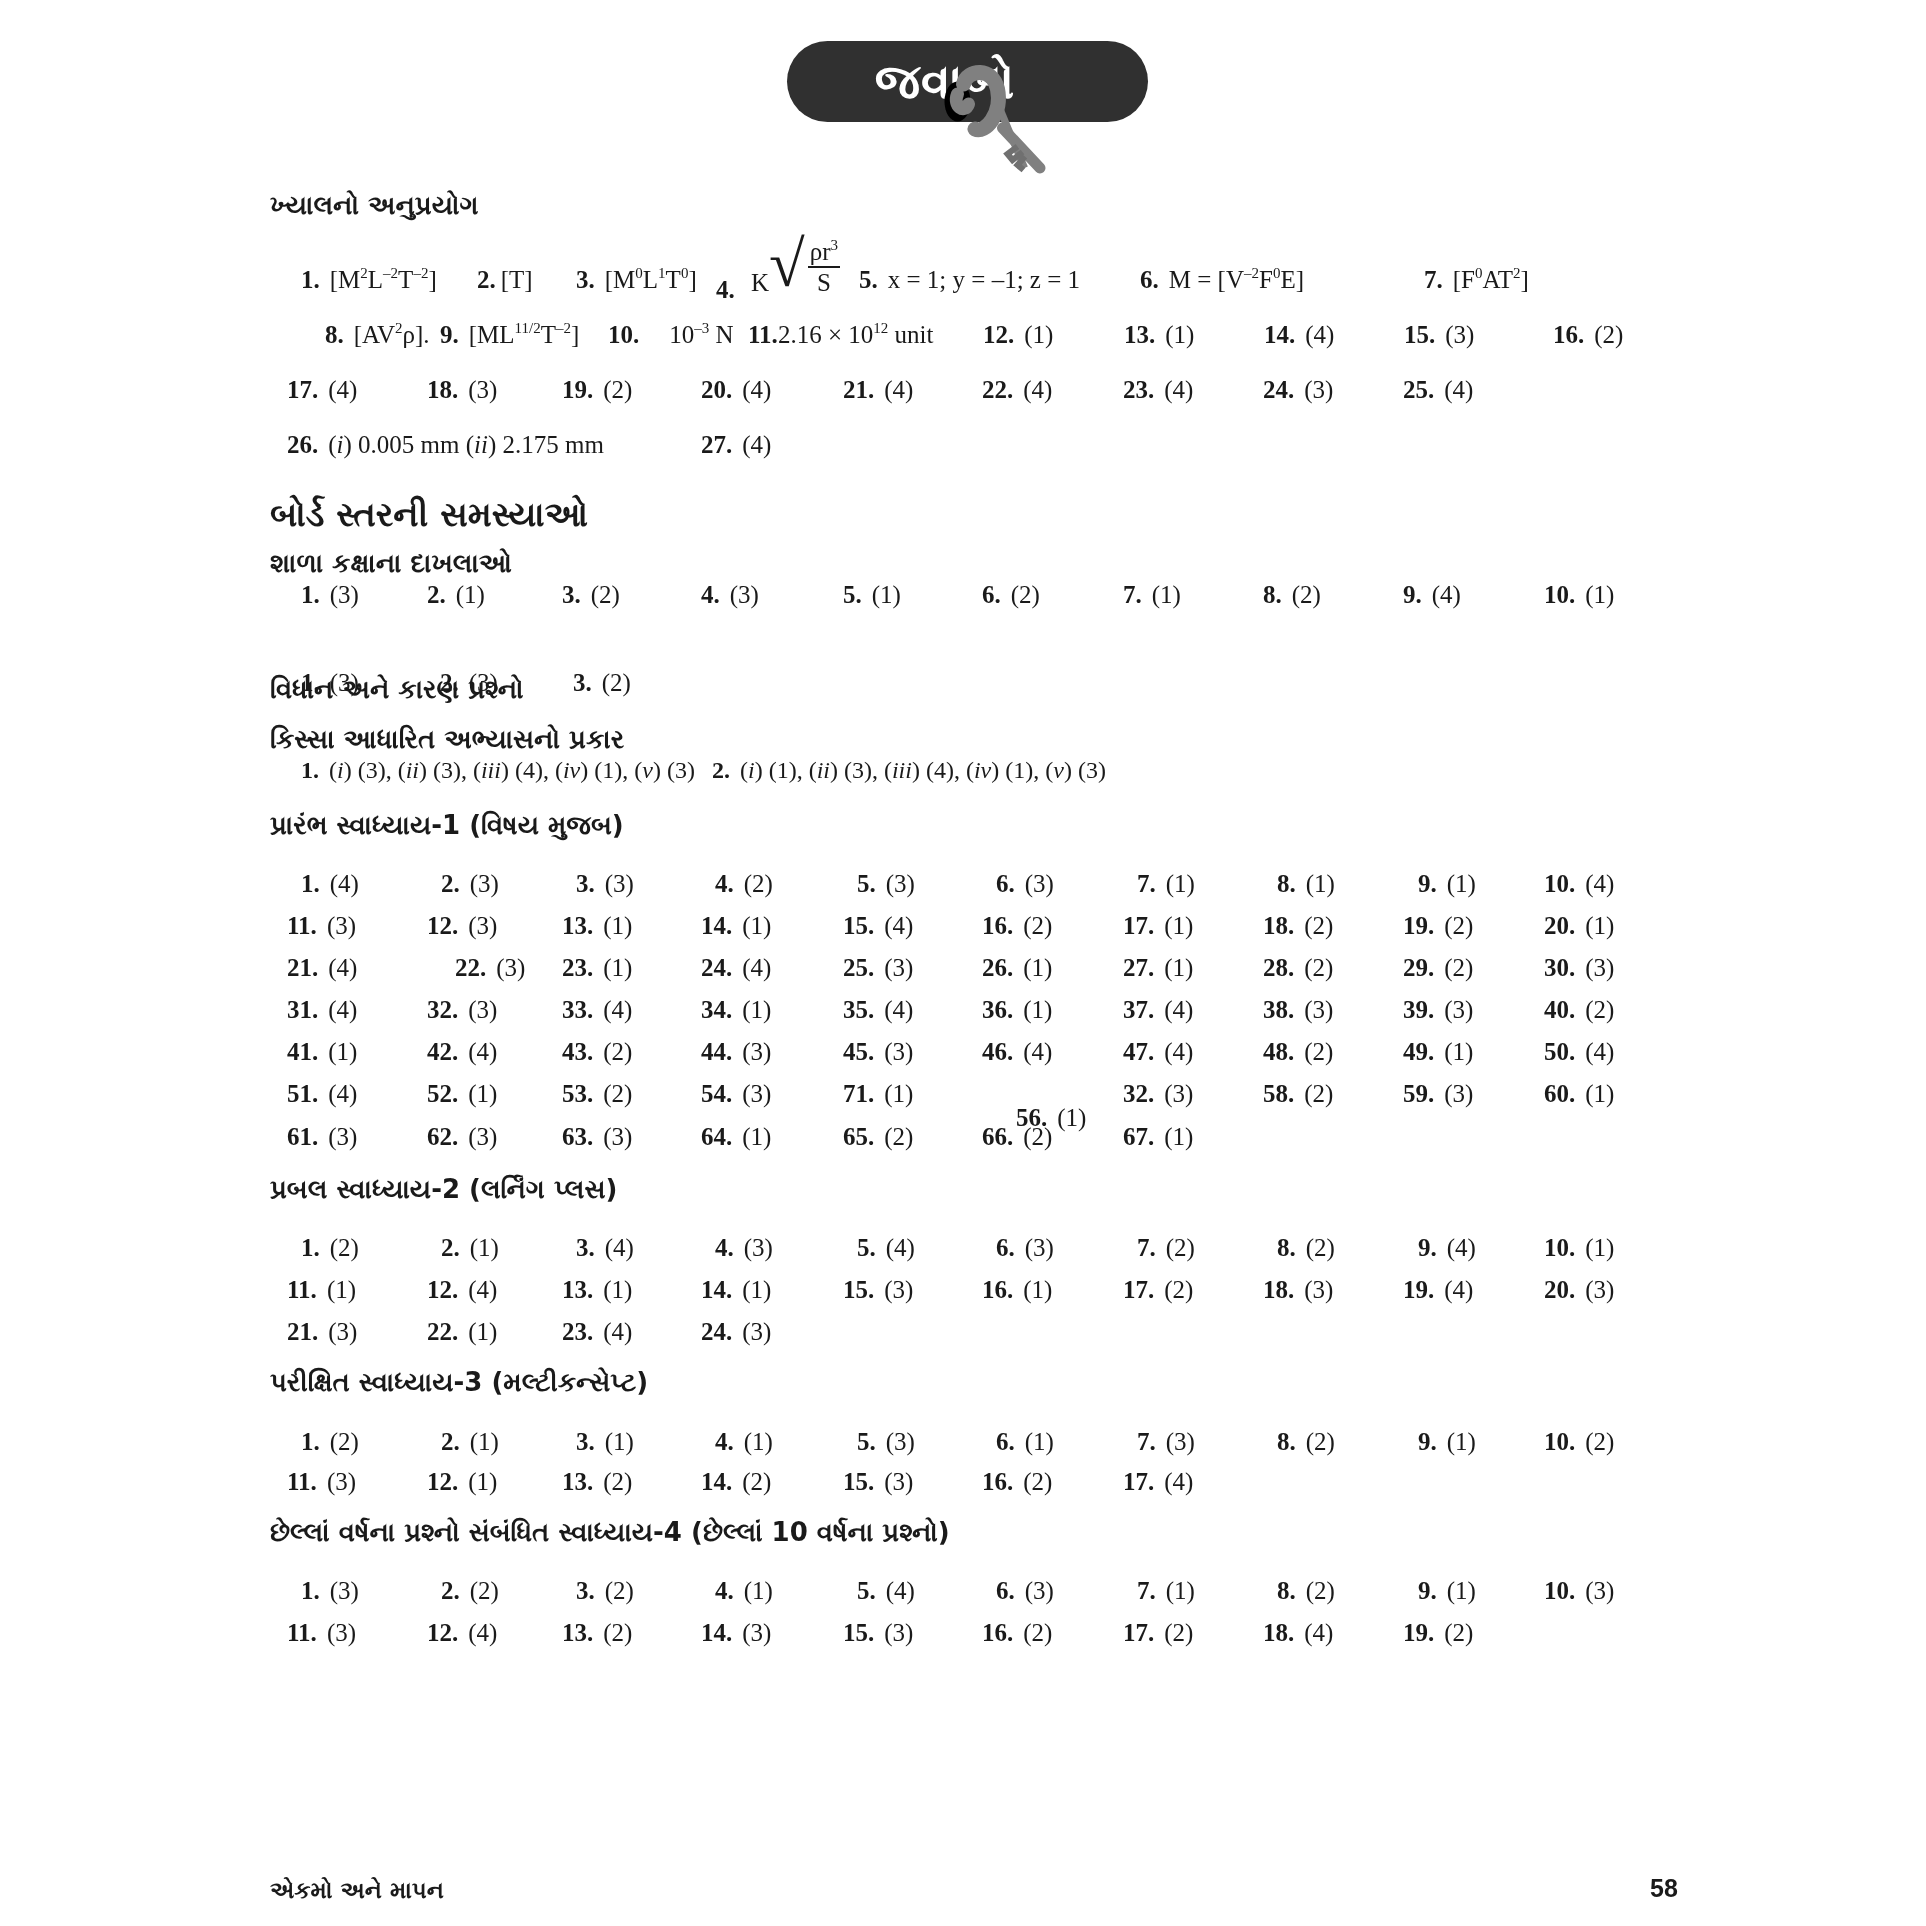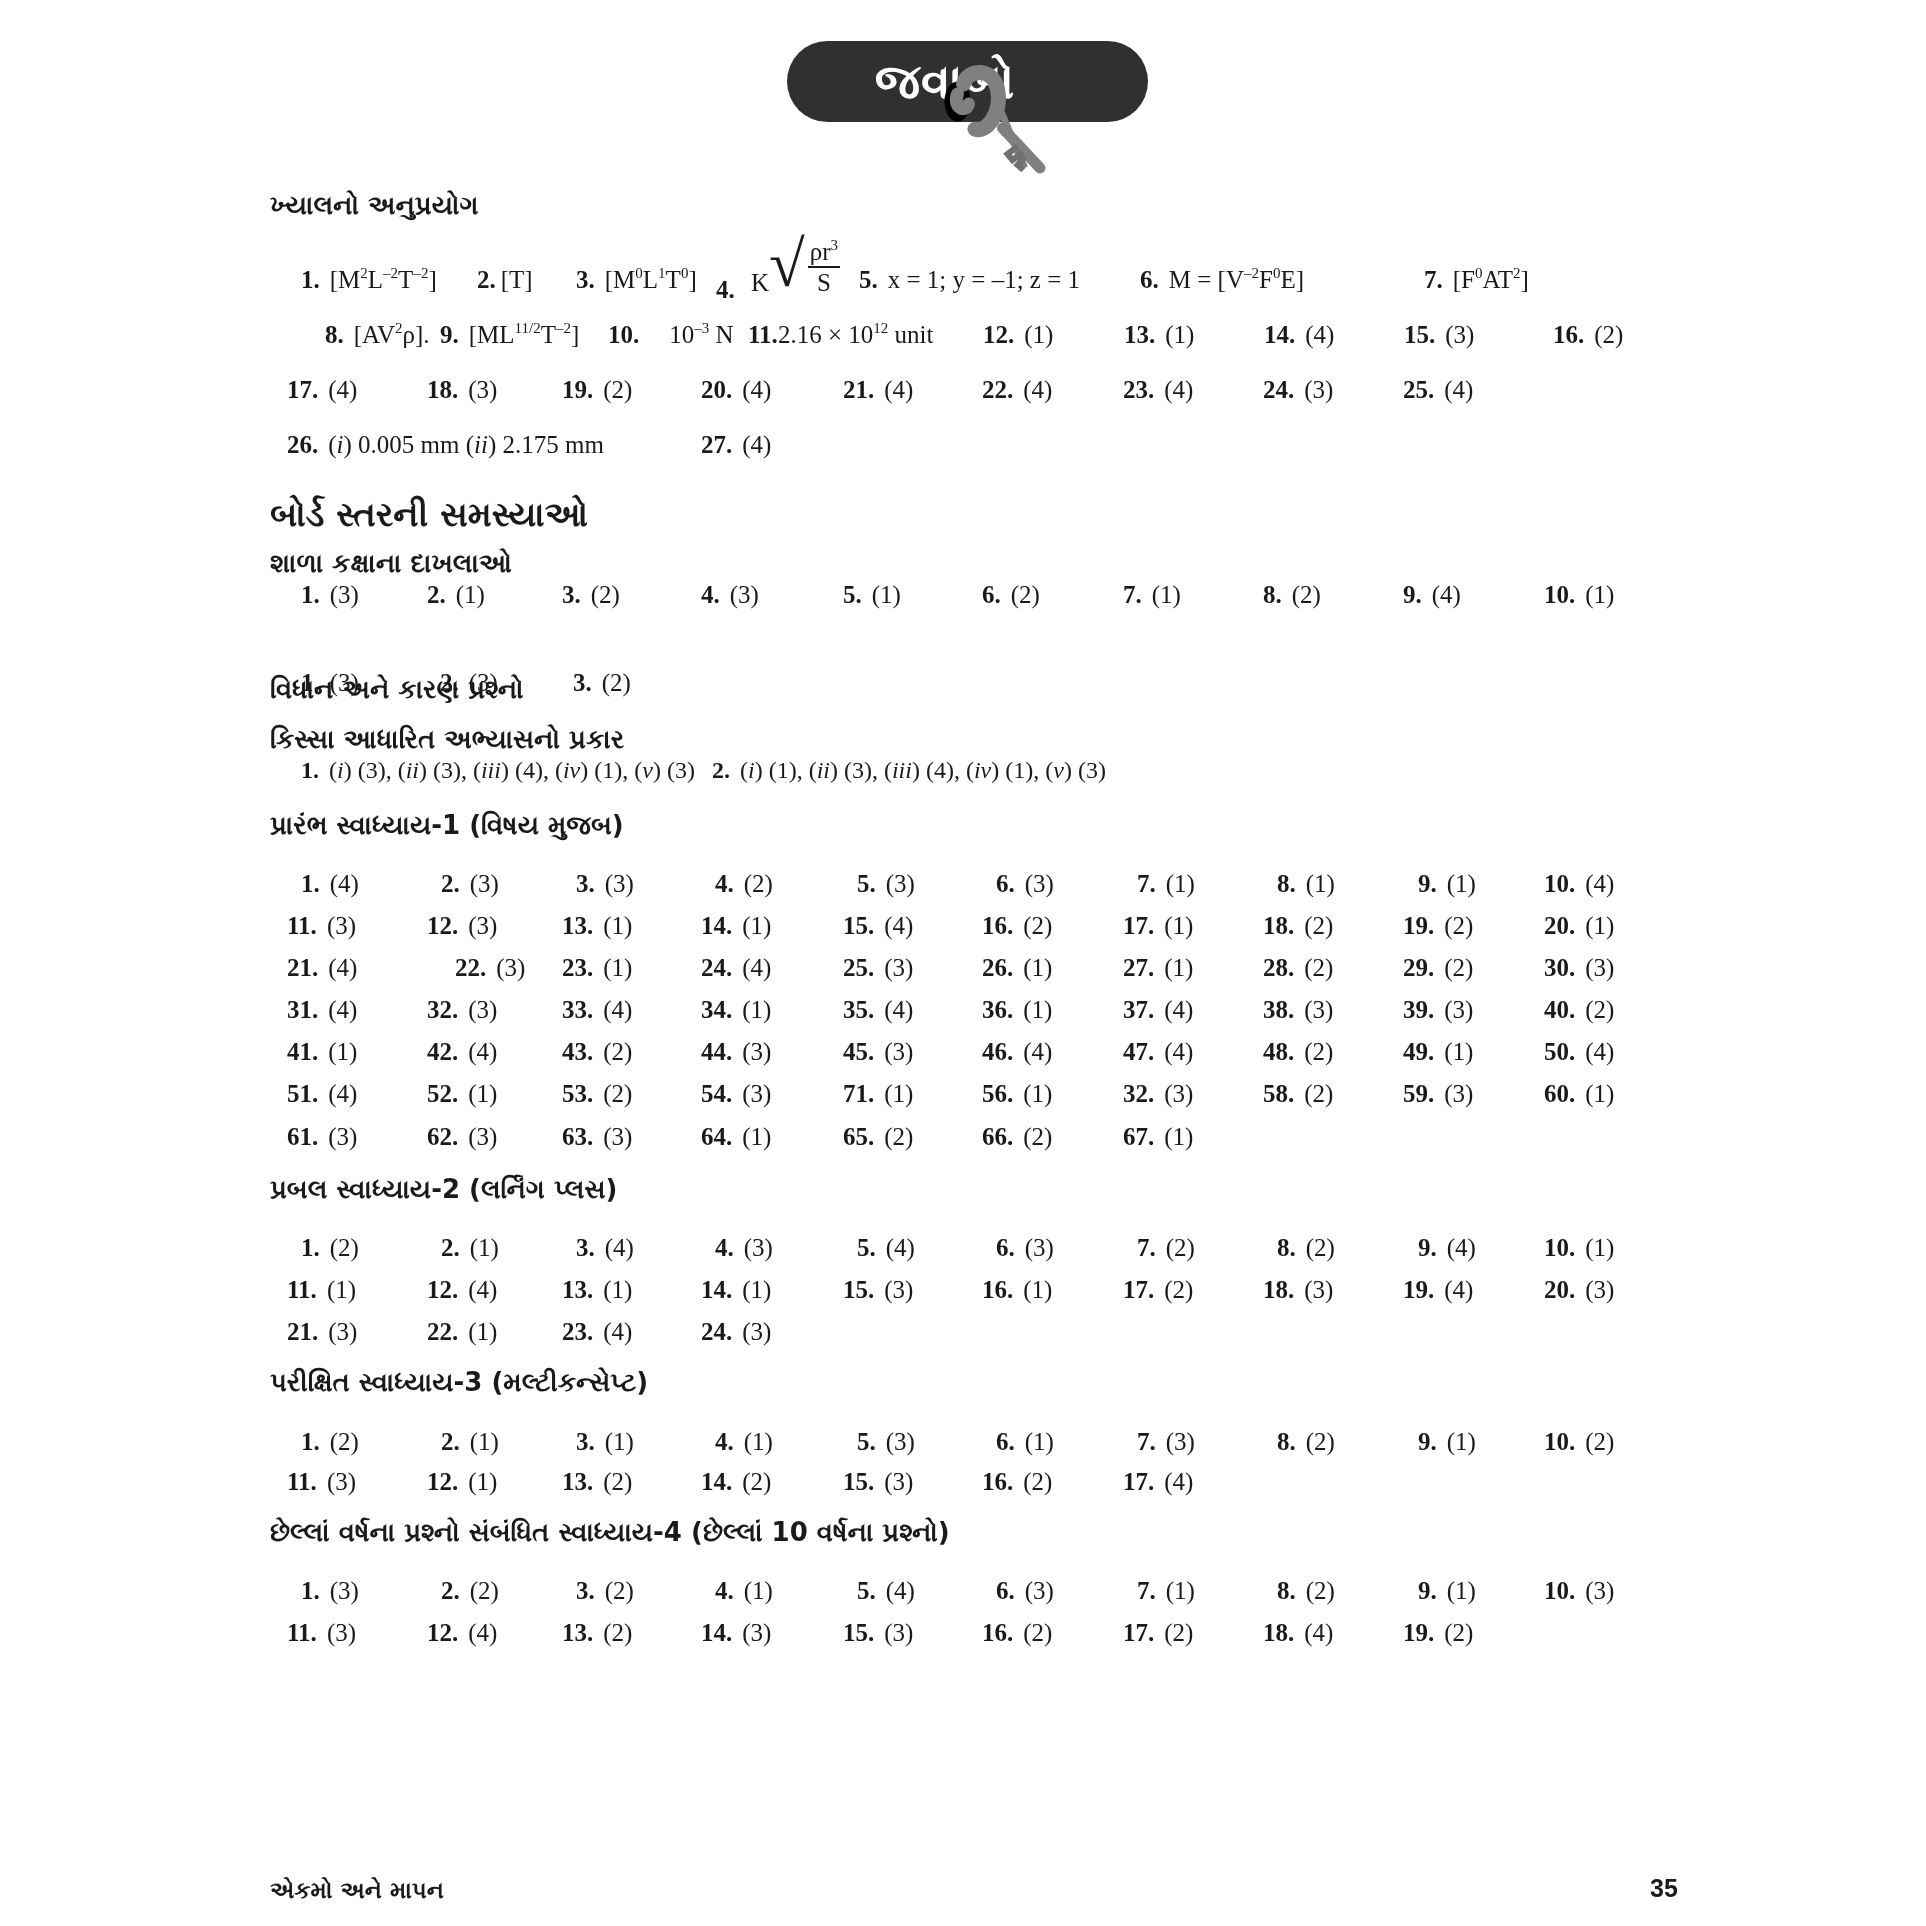--- a/index.html
+++ b/index.html
@@ -203,21 +203,21 @@
       <div class="cell" style="left: 1263px;"><span class="num">48.</span><span class="ans">(2)</span></div>
       <div class="cell" style="left: 1403px;"><span class="num">49.</span><span class="ans">(1)</span></div>
       <div class="cell" style="left: 1544px;"><span class="num">50.</span><span class="ans">(4)</span></div>
     </div>
     <div class="row" style="top: 1076px;">
       <div class="cell" style="left: 287px;"><span class="num">51.</span><span class="ans">(4)</span></div>
       <div class="cell" style="left: 427px;"><span class="num">52.</span><span class="ans">(1)</span></div>
       <div class="cell" style="left: 562px;"><span class="num">53.</span><span class="ans">(2)</span></div>
       <div class="cell" style="left: 701px;"><span class="num">54.</span><span class="ans">(3)</span></div>
       <div class="cell" style="left: 843px;"><span class="num">71.</span><span class="ans">(1)</span></div>
-      <div class="cell" style="left: 982px;"><span class="num">56.</span><span class="ans">(1)</span></div>
+      <div class="cell" style="left: 1016px; margin-top: 24px;"><span class="num">56.</span><span class="ans">(1)</span></div>
       <div class="cell" style="left: 1123px;"><span class="num">32.</span><span class="ans">(3)</span></div>
       <div class="cell" style="left: 1263px;"><span class="num">58.</span><span class="ans">(2)</span></div>
       <div class="cell" style="left: 1403px;"><span class="num">59.</span><span class="ans">(3)</span></div>
       <div class="cell" style="left: 1544px;"><span class="num">60.</span><span class="ans">(1)</span></div>
     </div>
     <div class="row" style="top: 1119px;">
       <div class="cell" style="left: 287px;"><span class="num">61.</span><span class="ans">(3)</span></div>
       <div class="cell" style="left: 427px;"><span class="num">62.</span><span class="ans">(3)</span></div>
       <div class="cell" style="left: 562px;"><span class="num">63.</span><span class="ans">(3)</span></div>
       <div class="cell" style="left: 701px;"><span class="num">64.</span><span class="ans">(1)</span></div>
@@ -307,14 +307,14 @@
       <div class="cell" style="left: 701px;"><span class="num">14.</span><span class="ans">(3)</span></div>
       <div class="cell" style="left: 843px;"><span class="num">15.</span><span class="ans">(3)</span></div>
       <div class="cell" style="left: 982px;"><span class="num">16.</span><span class="ans">(2)</span></div>
       <div class="cell" style="left: 1123px;"><span class="num">17.</span><span class="ans">(2)</span></div>
       <div class="cell" style="left: 1263px;"><span class="num">18.</span><span class="ans">(4)</span></div>
       <div class="cell" style="left: 1403px;"><span class="num">19.</span><span class="ans">(2)</span></div>
     </div>
   </div>
 
 <div class="footer-left">એકમો અને માપન</div>
-<div class="footer-right">35</div>
+<div class="footer-right">58</div>
 
 
 </body></html>

